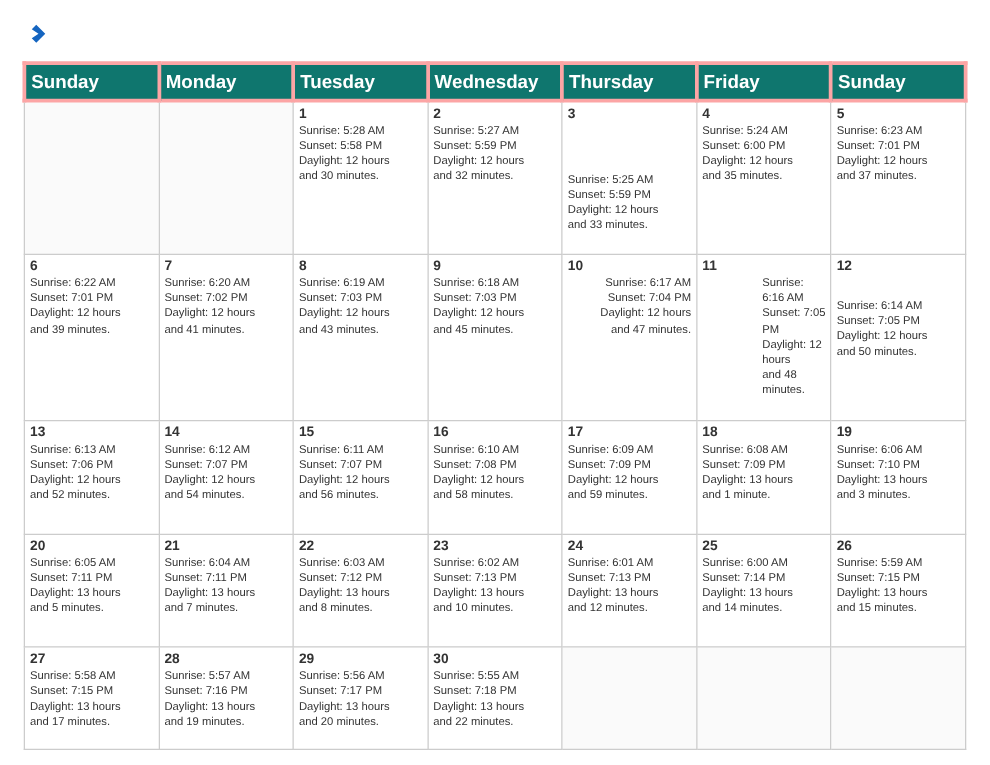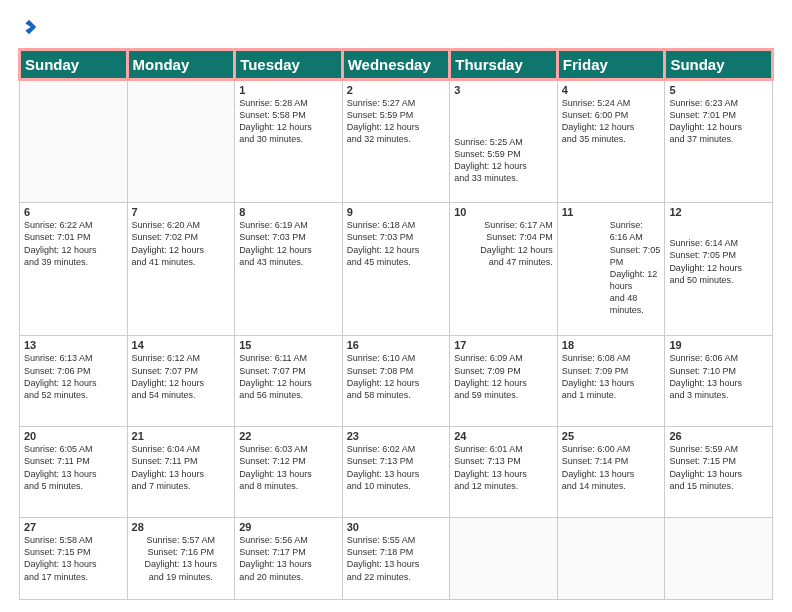--- a/index.html
+++ b/index.html
@@ -325,21 +325,21 @@
         <tr>
           <td>
             <span class="day-num">27</span>
             <div class="cell-text" style="white-space: pre-line;">Sunrise: 5:58 AM
 Sunset: 7:15 PM
 Daylight: 13 hours
 and 17 minutes.</div>
           </td>
           <td>
             <span class="day-num">28</span>
-            <div class="cell-text" style="white-space: pre-line; text-align: center;">Sunrise: 5:57 AM
+            <div class="cell-text" style="white-space: pre-line;">Sunrise: 5:57 AM
 Sunset: 7:16 PM
 Daylight: 13 hours
 and 19 minutes.</div>
           </td>
           <td>
             <span class="day-num">29</span>
             <div class="cell-text" style="white-space: pre-line;">Sunrise: 5:56 AM
 Sunset: 7:17 PM
 Daylight: 13 hours
 and 20 minutes.</div>

